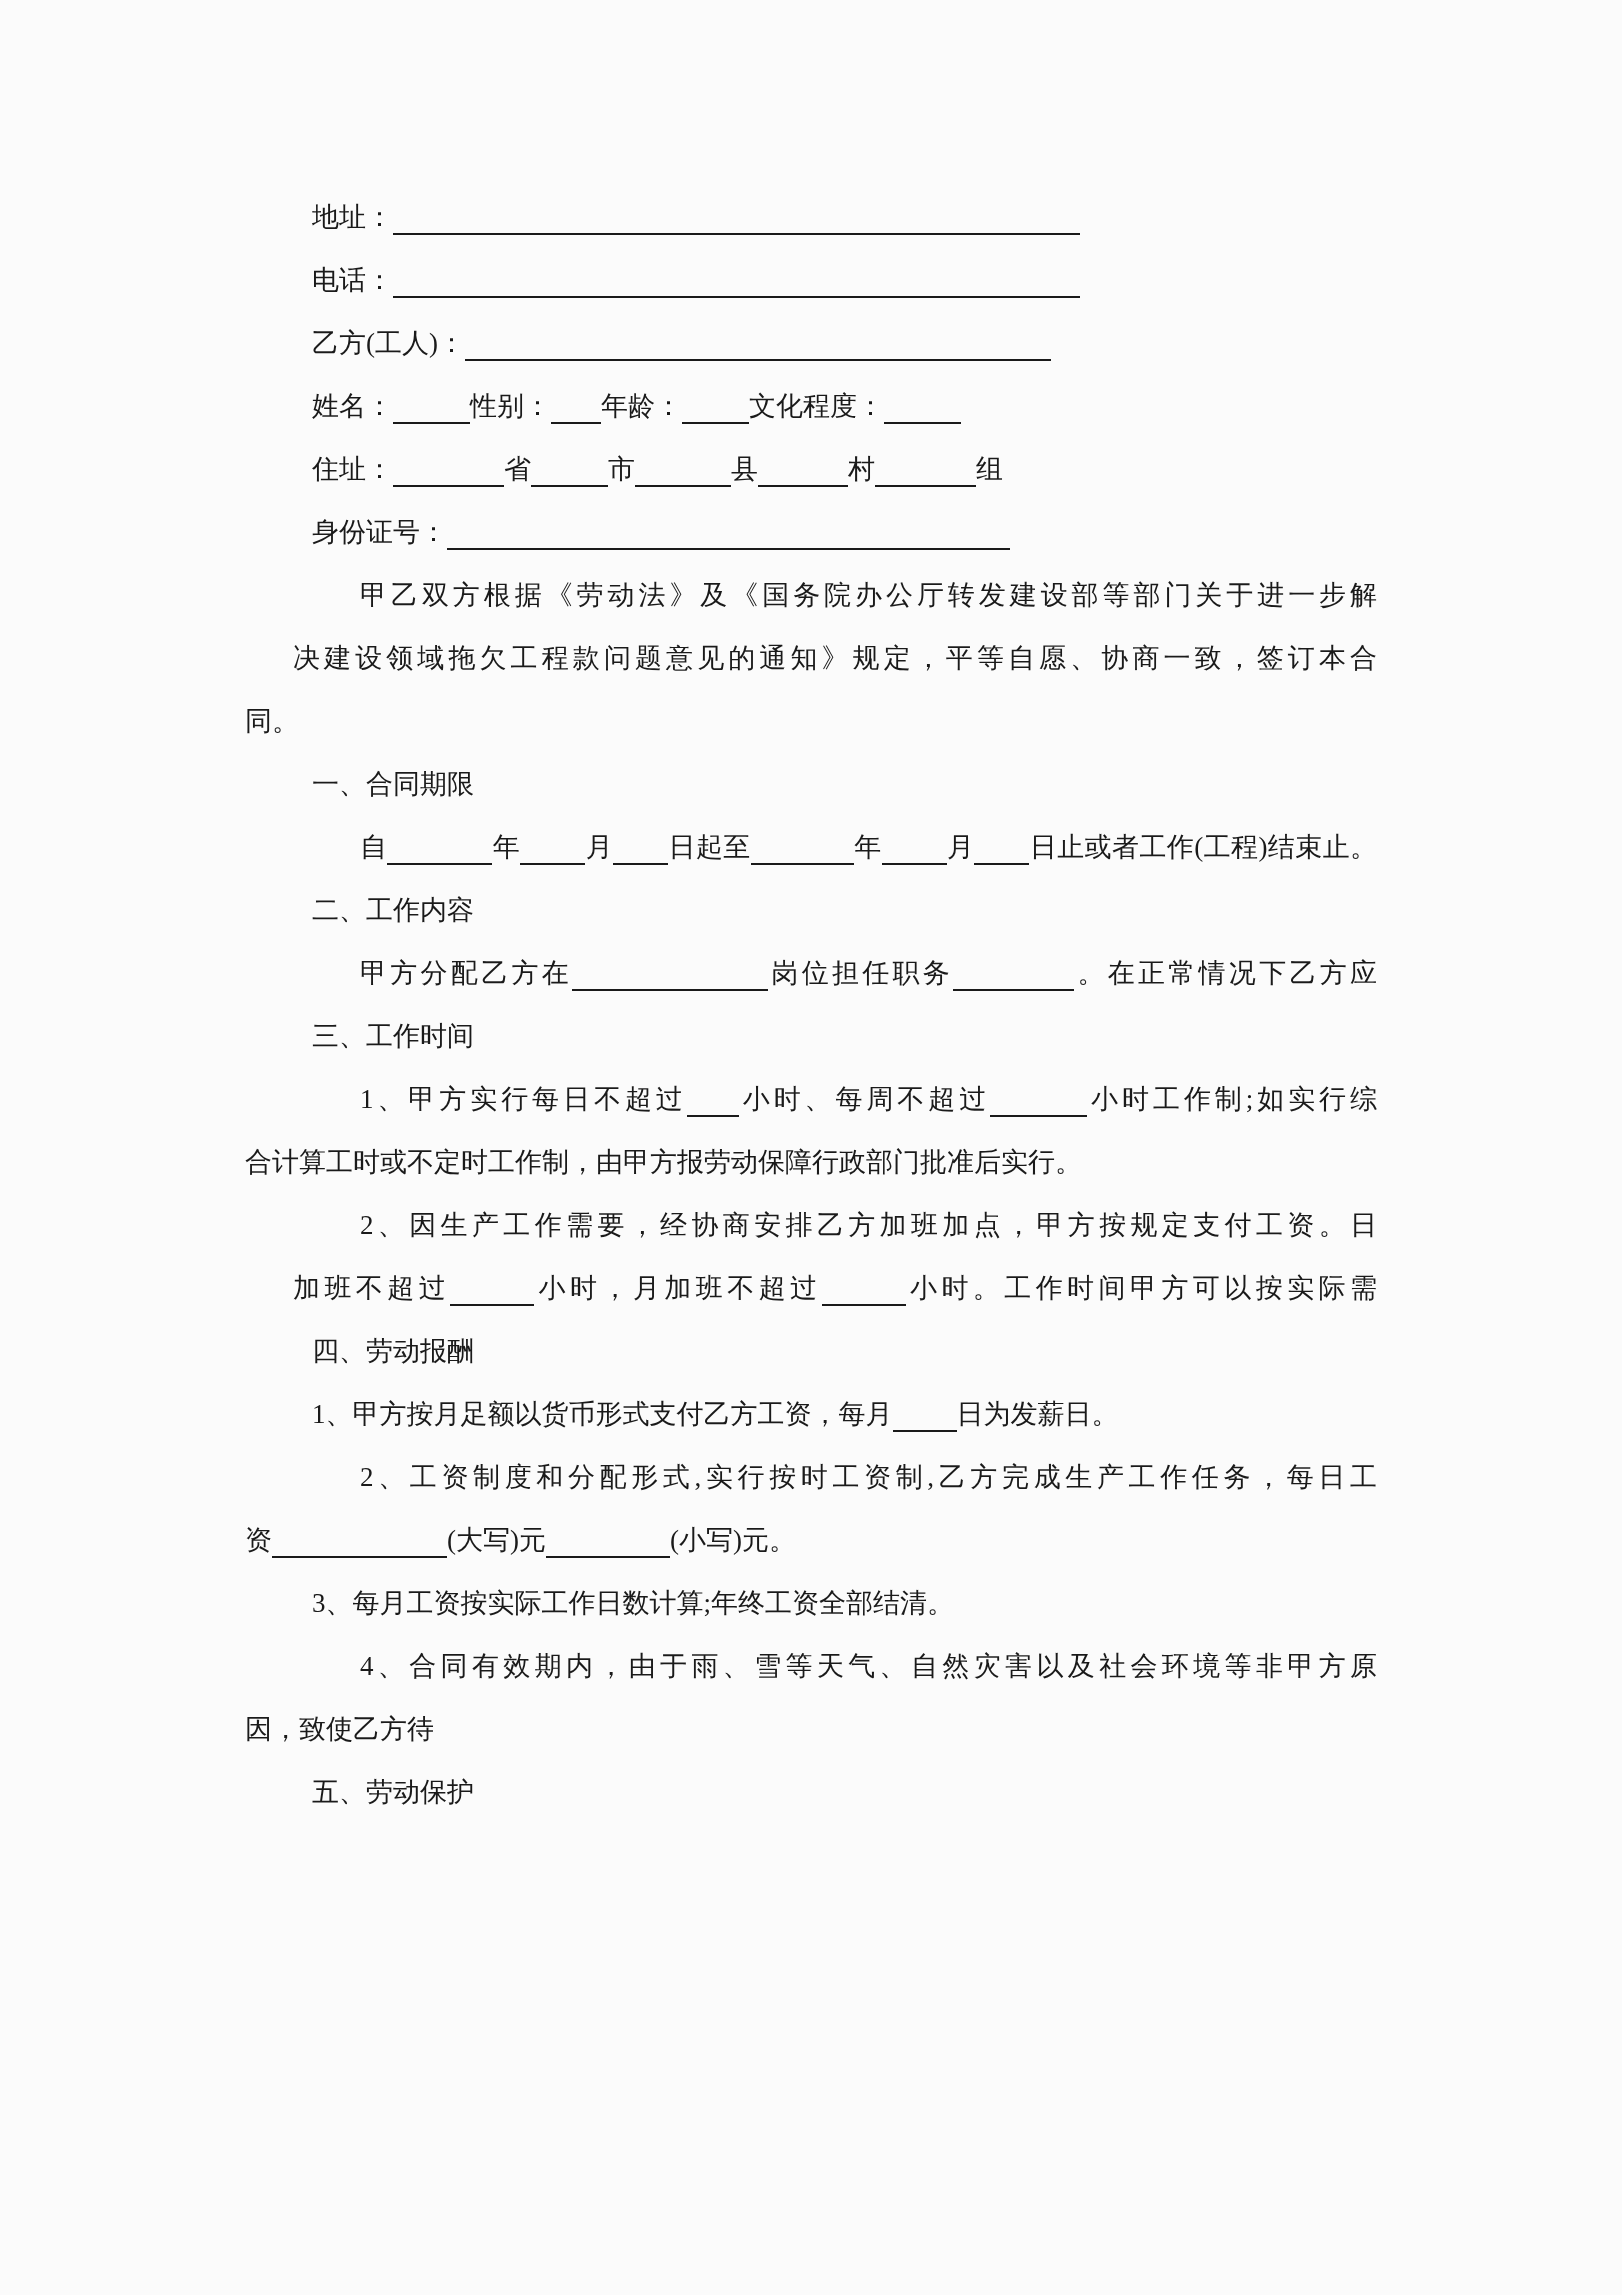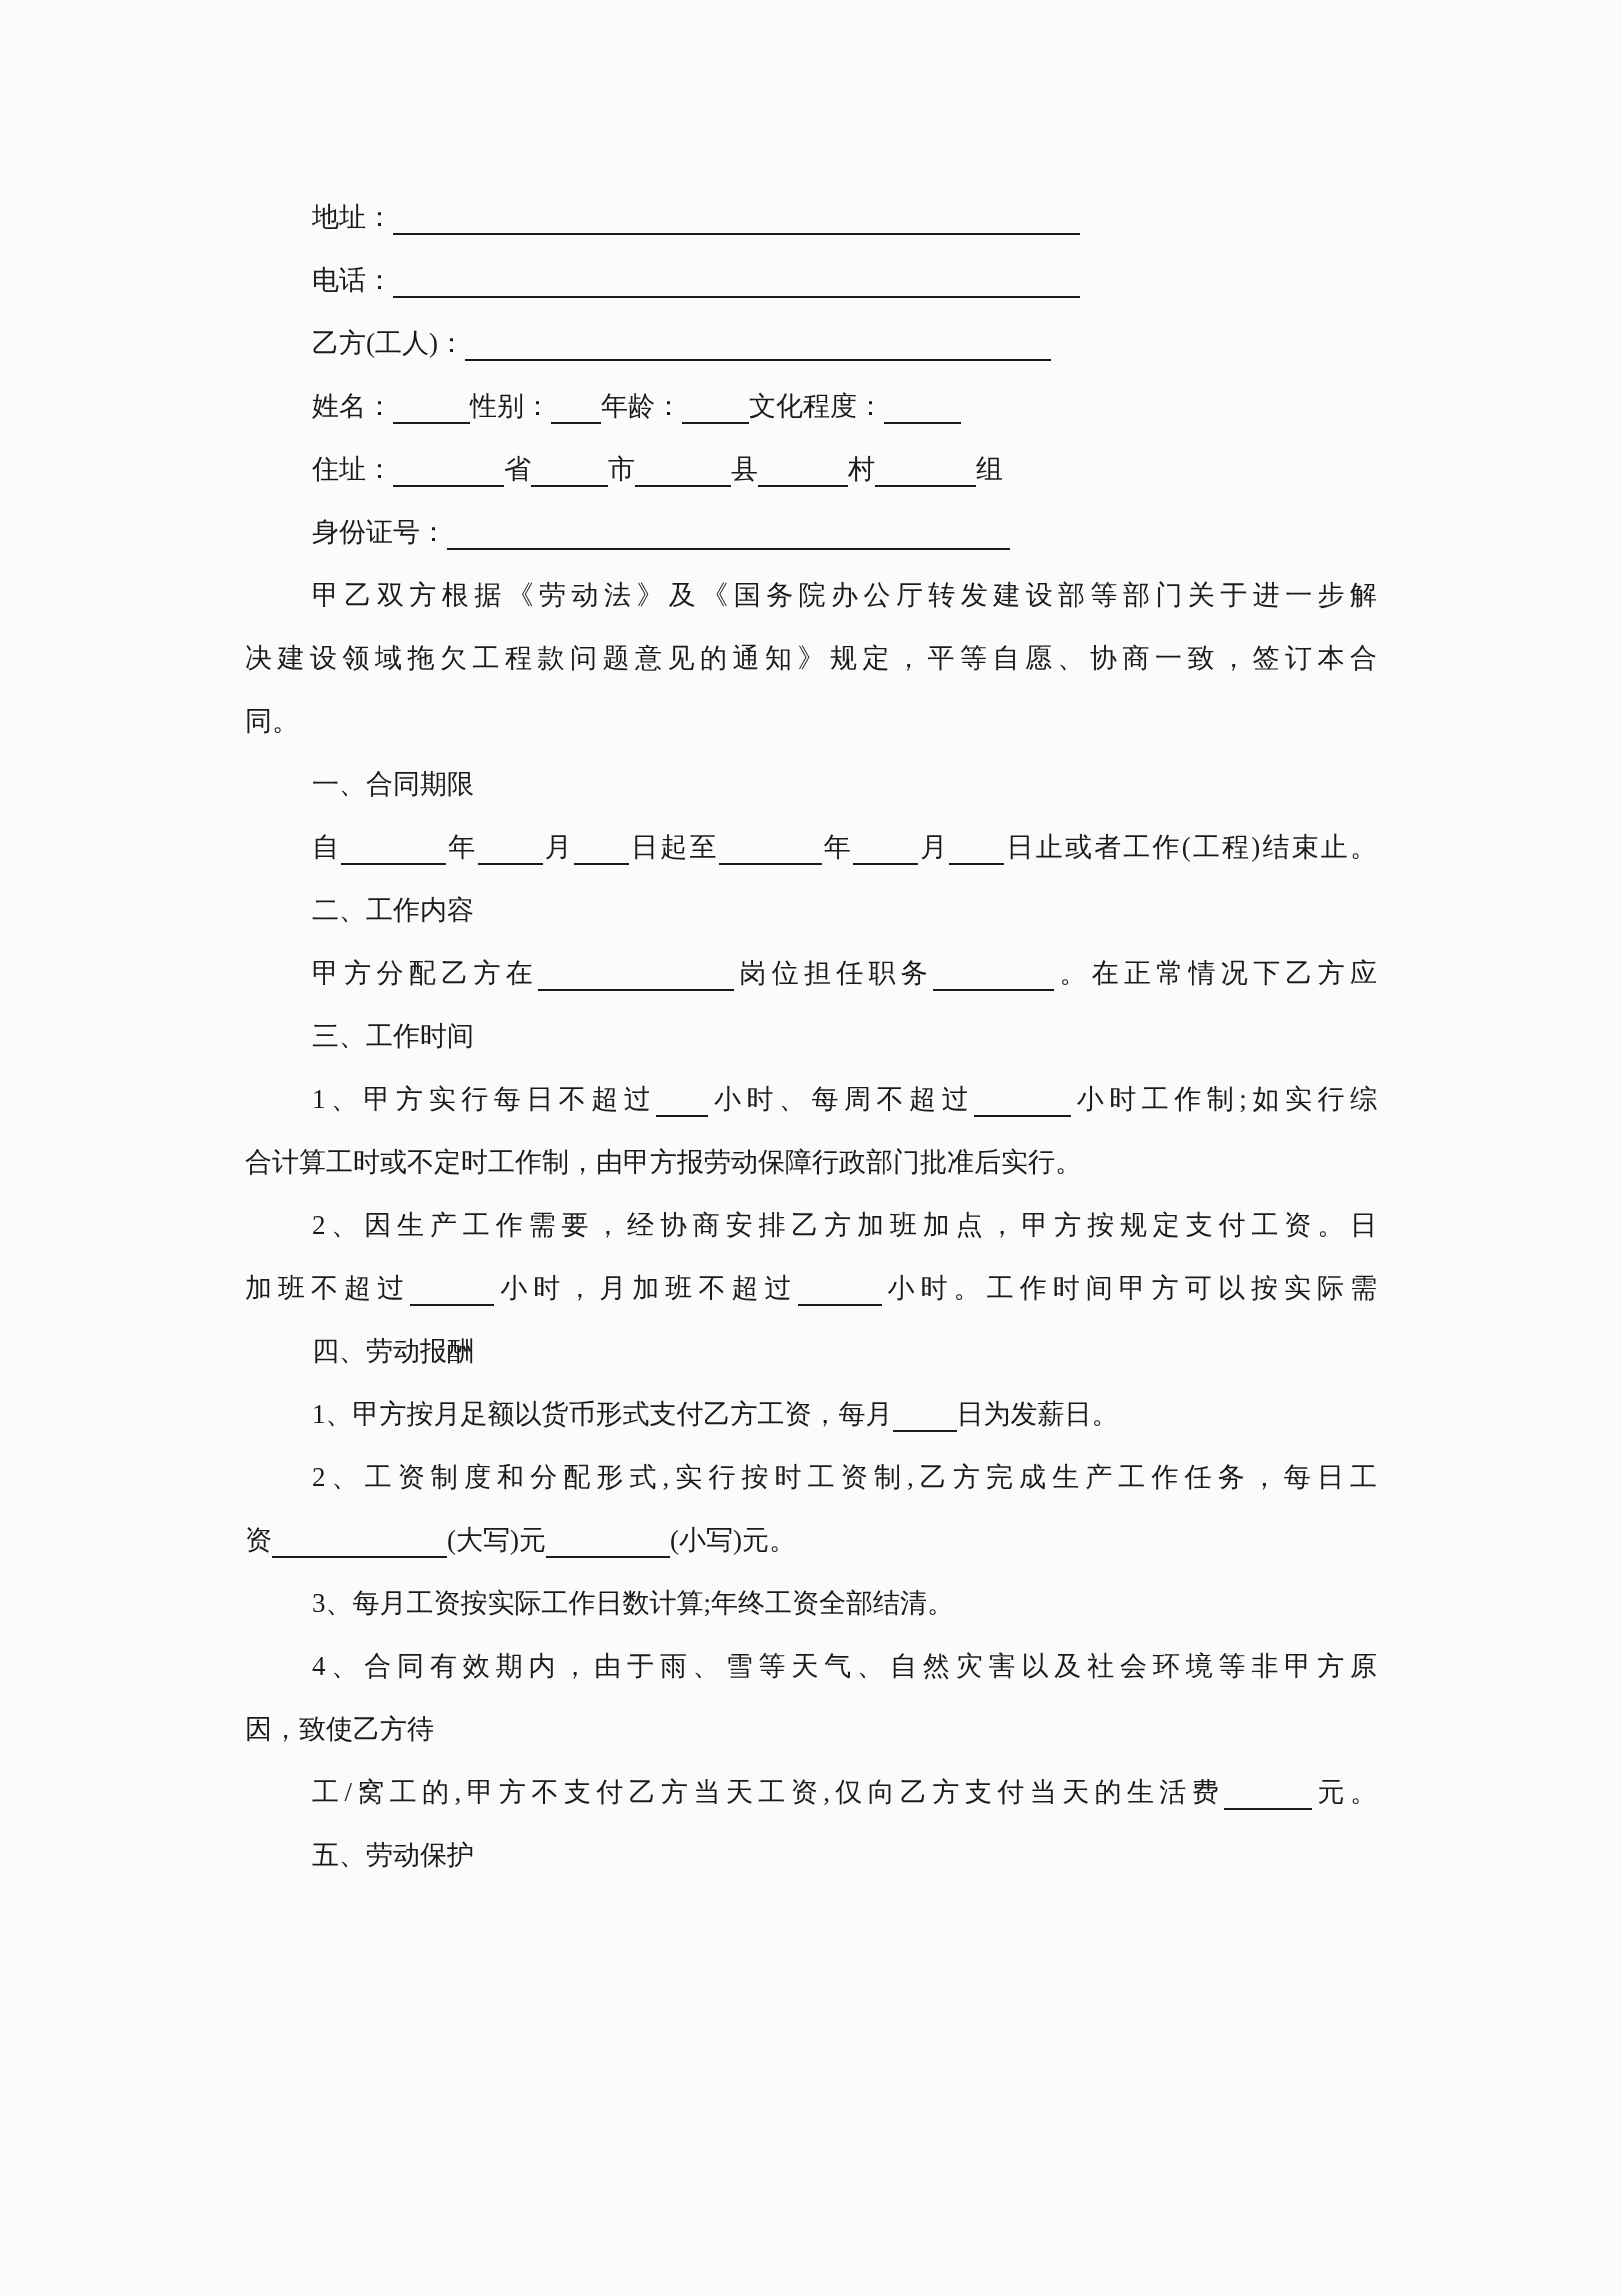--- a/index.html
+++ b/index.html
@@ -29,20 +29,21 @@
     white-space: nowrap;
     letter-spacing: 0;
   }
   .line.indent {
     padding-left: 67px;
   }
   .line.j {
     white-space: normal;
     text-align: justify;
     text-align-last: justify;
+    margin-left: 48px;
   }
   .bl {
     display: inline-block;
     height: 0;
     border-bottom: 2.6px solid #1a1a1a;
     position: relative;
     top: 9.2px;
   }
 </style>
 </head>
@@ -68,17 +69,16 @@
       <div class="line"><span>合计算工时或不定时工作制，由甲方报劳动保障行政部门批准后实行。</span></div>
       <div class="line indent j"><span>2、因生产工作需要，经协商安排乙方加班加点，甲方按规定支付工资。日</span></div>
       <div class="line j"><span>加班不超过</span><span class="bl" style="width: 84px; border-bottom-color: rgb(26, 26, 26);"></span><span>小时，月加班不超过</span><span class="bl" style="width: 84px; border-bottom-color: rgb(26, 26, 26);"></span><span>小时。工作时间甲方可以按实际需</span></div>
       <div class="line indent"><span>四、劳动报酬</span></div>
       <div class="line indent"><span>1、甲方按月足额以货币形式支付乙方工资，每月</span><span class="bl" style="width: 64px; border-bottom-color: rgb(26, 26, 26);"></span><span>日为发薪日。</span></div>
       <div class="line indent j"><span>2、工资制度和分配形式,实行按时工资制,乙方完成生产工作任务，每日工</span></div>
       <div class="line"><span>资</span><span class="bl" style="width: 175px; border-bottom-color: rgb(26, 26, 26);"></span><span>(大写)元</span><span class="bl" style="width: 124px; border-bottom-color: rgb(26, 26, 26);"></span><span>(小写)元。</span></div>
       <div class="line indent"><span>3、每月工资按实际工作日数计算;年终工资全部结清。</span></div>
       <div class="line indent j"><span>4、合同有效期内，由于雨、雪等天气、自然灾害以及社会环境等非甲方原</span></div>
       <div class="line"><span>因，致使乙方待</span></div>
-      <div class="line indent j"><span>工/窝工的,甲方不支付乙方当天工资,仅向乙方支付当天的生活费</span><span class="bl" style="width: 88px; border-bottom-color: rgb(26, 26, 26);"></span><span>元。</span></div>
       <div class="line indent"><span>五、劳动保护</span></div>
     </div>
 </div>
 
 
 </body></html>

